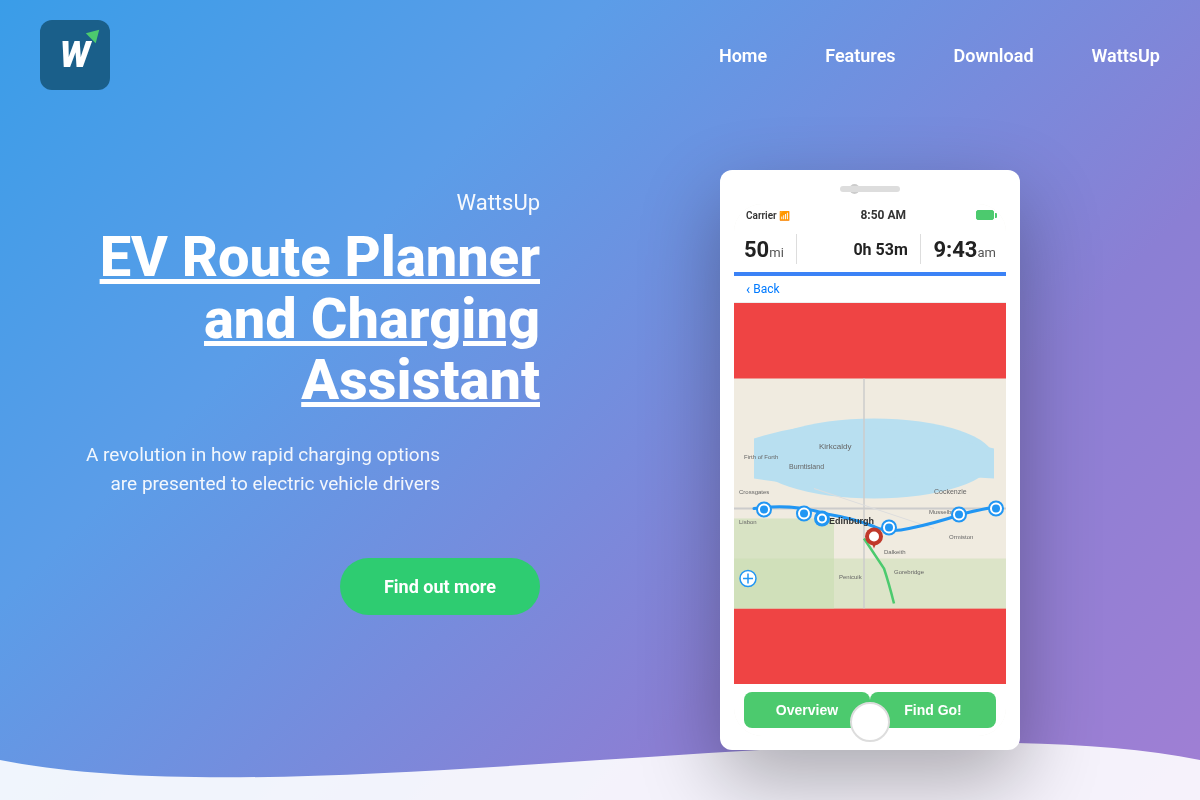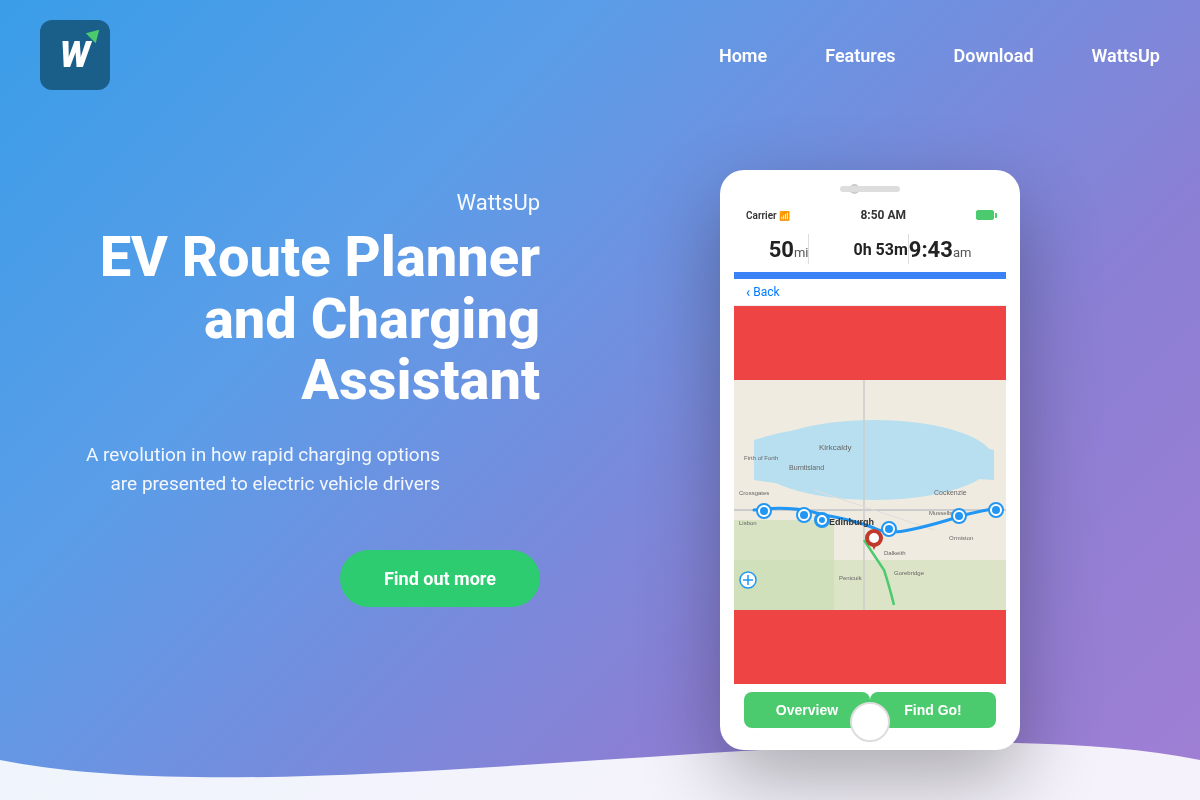--- a/index.html
+++ b/index.html
@@ -89,20 +89,21 @@
       margin-bottom: 12px;
       opacity: 0.95;
     }
 
     .hero-title {
       color: white;
       font-size: 56px;
       font-weight: 800;
       line-height: 1.1;
       margin-bottom: 28px;
+      text-decoration: underline;
     }
 
     .hero-description {
       color: white;
       font-size: 19px;
       line-height: 1.55;
       margin-bottom: 51px;
       max-width: 380px;
       opacity: 0.92;
     }
@@ -111,37 +112,38 @@
       display: inline-block;
       background: #2ecc71;
       color: white;
       font-size: 18px;
       font-weight: 700;
       padding: 18px 44px;
       border-radius: 40px;
       border: none;
       cursor: pointer;
       text-decoration: none;
+      margin-top: 8px;
     }
 
     
     .phone-container {
       flex: 1;
       display: flex;
       justify-content: center;
       align-items: flex-start;
       padding-top: 20px;
       padding-left: 60px;
     }
 
     .phone {
       width: 300px;
       height: 580px;
       background: white;
-      border-radius: 24px;
+      border-radius: 12px;
       box-shadow: 0 30px 80px rgba(0,0,0,0.3);
       position: relative;
       padding: 14px;
       display: flex;
       flex-direction: column;
       overflow: hidden;
     }
 
     .phone-speaker {
       position: absolute;
@@ -220,24 +222,24 @@
       width: 2px;
       height: 5px;
       background: #4cca6e;
       border-radius: 0 1px 1px 0;
     }
 
     
     .route-info {
       background: white;
       display: flex;
-      justify-content: center;
+      justify-content: space-between;
       align-items: center;
       padding: 8px 10px;
-      border-bottom: 7px solid #3b82f6;
+      border-bottom: 4px solid #3b82f6;
     }
 
     .route-stat {
       text-align: center;
     }
 
     .route-stat .value {
       font-size: 22px;
       font-weight: 700;
       color: #222;

